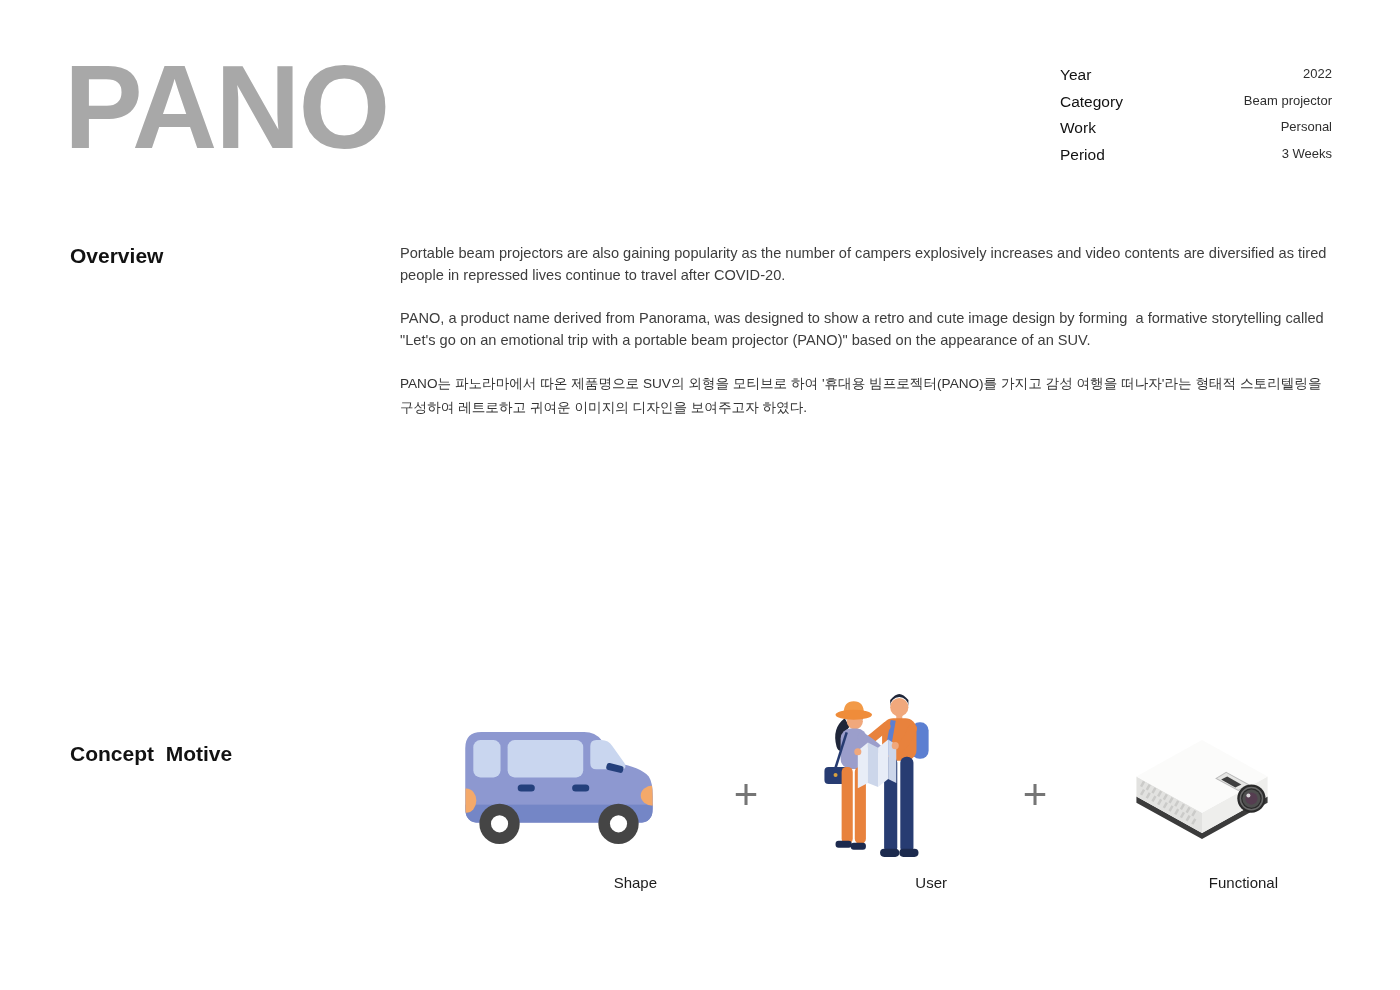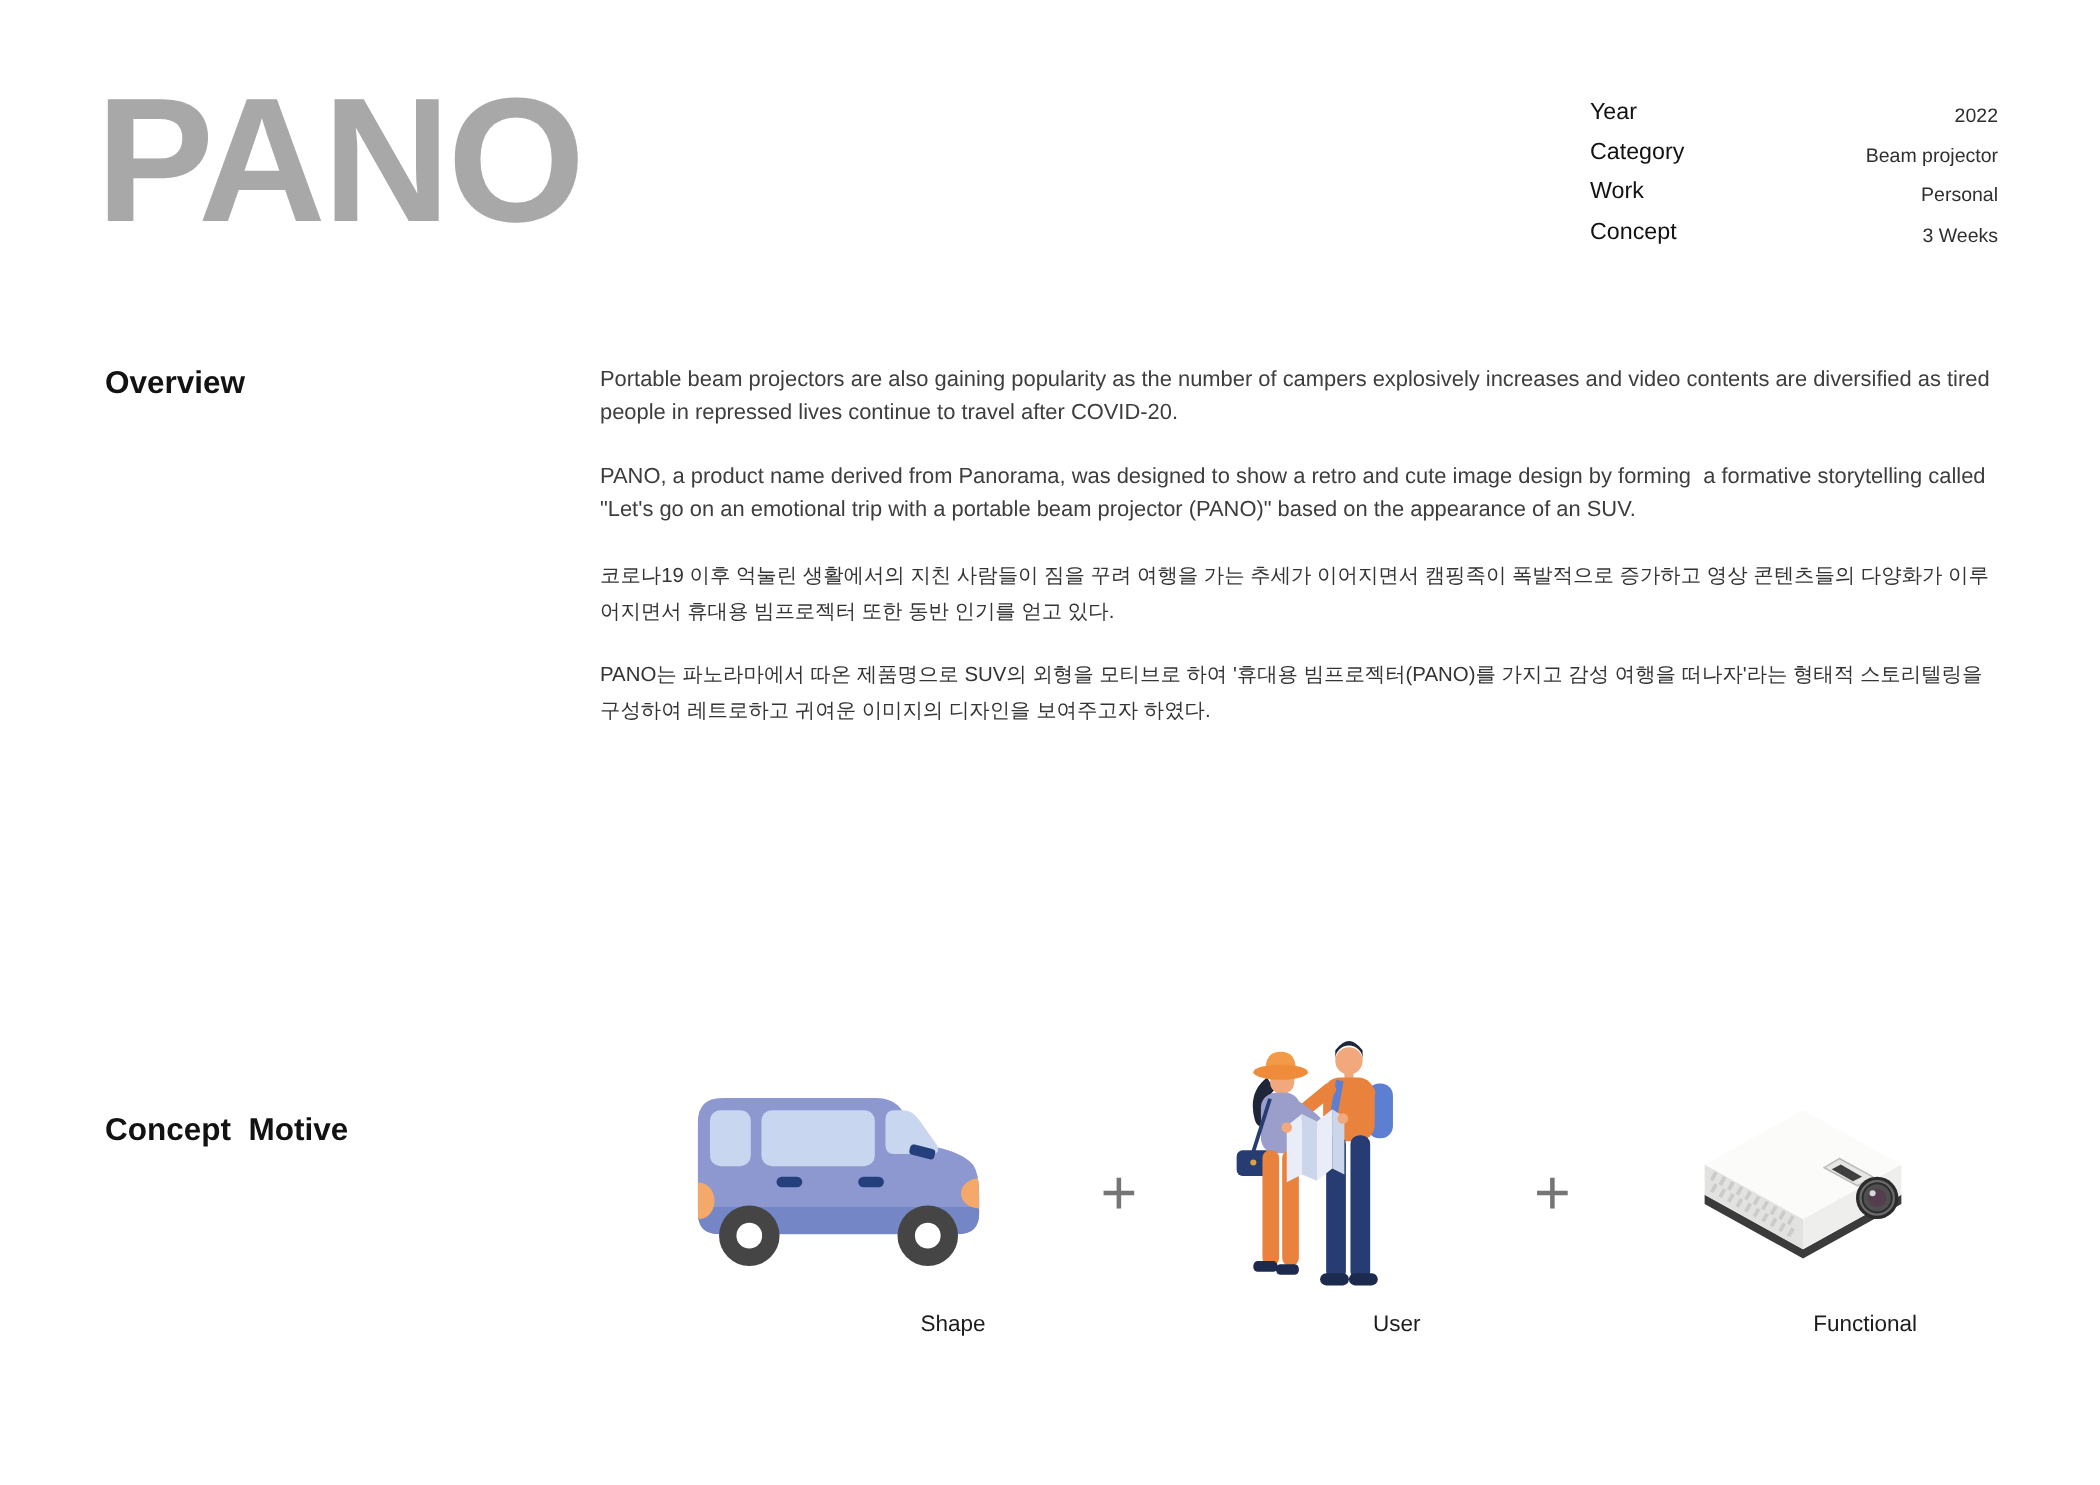--- a/index.html
+++ b/index.html
@@ -11,21 +11,21 @@
 
   
   .logo{
     left:64px;top:48px;
     font-size:118px;font-weight:800;letter-spacing:-2px;line-height:1;
     color:#a8a8a8;
   }
 
   
   .meta{left:1060px;top:66px;width:272px;}
-  .meta-row{display:flex;justify-content:space-between;align-items:flex-end;margin-bottom:8.5px;}
+  .meta-row{display:flex;justify-content:space-between;align-items:flex-start;margin-bottom:8.5px;}
   .meta-label{font-size:15.5px;color:#121212;font-weight:500;}
   .meta-value{font-size:13px;color:#2e2e2e;}
 
   
   .section-heading{
     font-size:21px;font-weight:700;color:#121212;white-space:pre;
   }
   .overview-heading{left:70px;top:244px;}
   .concept-heading{left:70px;top:709px;margin-top:33px;}
 
@@ -69,32 +69,31 @@
   </div>
   <div class="meta-row">
     <span class="meta-label">Category</span>
     <span class="meta-value">Beam projector</span>
   </div>
   <div class="meta-row">
     <span class="meta-label">Work</span>
     <span class="meta-value">Personal</span>
   </div>
   <div class="meta-row">
-    <span class="meta-label">Concept</span>
+    <span class="meta-label">Period</span>
     <span class="meta-value">3 Weeks</span>
   </div>
 </div>
 
 <div class="abs section-heading overview-heading">Overview</div>
 
 <div class="abs overview-body">
   <p class="para-en">Portable beam projectors are also gaining popularity as the number of campers explosively increases and video contents are diversified as tired people in repressed lives continue to travel after COVID-20.</p>
   <p class="para-en">PANO, a product name derived from Panorama, was designed to show a retro and cute image design by forming  a formative storytelling called "Let's go on an emotional trip with a portable beam projector (PANO)" based on the appearance of an SUV.</p>
   <div class="ko-block">
-    <p class="para-ko">코로나19 이후 억눌린 생활에서의 지친 사람들이 짐을 꾸려 여행을 가는 추세가 이어지면서 캠핑족이 폭발적으로 증가하고 영상 콘텐츠들의 다양화가 이루어지면서 휴대용 빔프로젝터 또한 동반 인기를 얻고 있다.</p>
     <p class="para-ko">PANO는 파노라마에서 따온 제품명으로 SUV의 외형을 모티브로 하여 '휴대용 빔프로젝터(PANO)를 가지고 감성 여행을 떠나자'라는 형태적 스토리텔링을  구성하여 레트로하고 귀여운 이미지의 디자인을 보여주고자 하였다.</p>
   </div>
 </div>
 
 <div class="abs section-heading concept-heading">Concept  Motive</div>
 
 <svg class="abs illus car-illus" viewBox="0 0 200 120">
   <defs>
     <clipPath id="carBodyClip">
       <path d="M26,6 L128,6 Q139,6 145,14 L161,37 Q184,41 192,50 Q196,56 196,70 L196,82 Q196,96 182,96 L24,96 Q10,96 10,82 L10,22 Q10,6 26,6 Z"></path>

